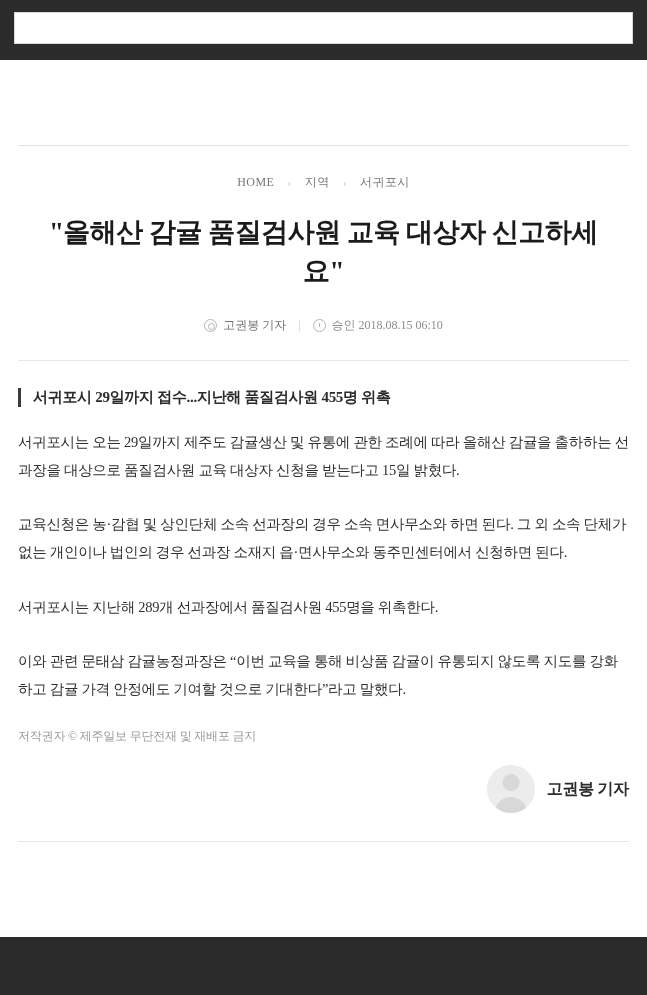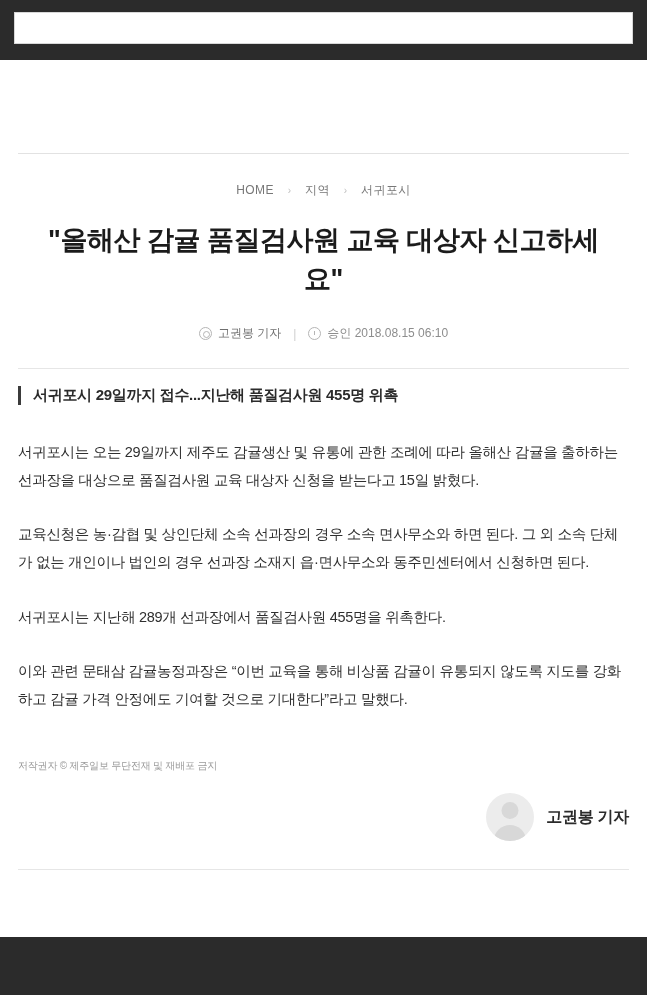--- a/index.html
+++ b/index.html
@@ -38,21 +38,22 @@
     width: 100%;
     height: 28px;
     font-size: 12px;
     color: #333;
     font-family: "Liberation Sans", sans-serif;
     background: transparent;
   }
 
   
   .content {
-    padding: 16px 18px;
+    padding: 8px 18px;
+    font-family: Liberation Serif, serif;
   }
   .rule-top {
     border-top: 1px solid #e2e2e2;
     margin: 77px 0 0 0;
   }
 
   
   .breadcrumb {
     margin-top: 28px;
     text-align: center;
@@ -117,21 +118,21 @@
     color: #cfcfcf;
   }
 
   .rule-mid {
     border-top: 1px solid #e6e6e6;
     margin: 26px 0 0 0;
   }
 
   
   .subhead {
-    margin-top: 16px;
+    margin-top: 26px;
     display: flex;
     align-items: flex-start;
   }
   .subhead .bar {
     width: 3px;
     background: #3b3b3b;
     height: 19px;
     margin-right: 12px;
     margin-top: 1px;
     flex: 0 0 3px;
@@ -145,25 +146,25 @@
   }
 
   
   .article p {
     font-size: 14.5px;
     line-height: 1.95;
     color: #2f2f2f;
     margin: 26px 0 0 0;
     letter-spacing: -0.3px;
   }
-  .article p:first-child { margin-top: 32px; }
+  .article p:first-child { margin-top: 20px; }
 
   .copyright {
-    margin-top: 46px;
-    font-size: 10px;
+    margin-top: 25px;
+    font-size: 12px;
     color: #9a9a9a;
     letter-spacing: -0.2px;
   }
 
   
   .author-footer {
     margin-top: 20px;
     display: flex;
     align-items: center;
     justify-content: flex-end;

